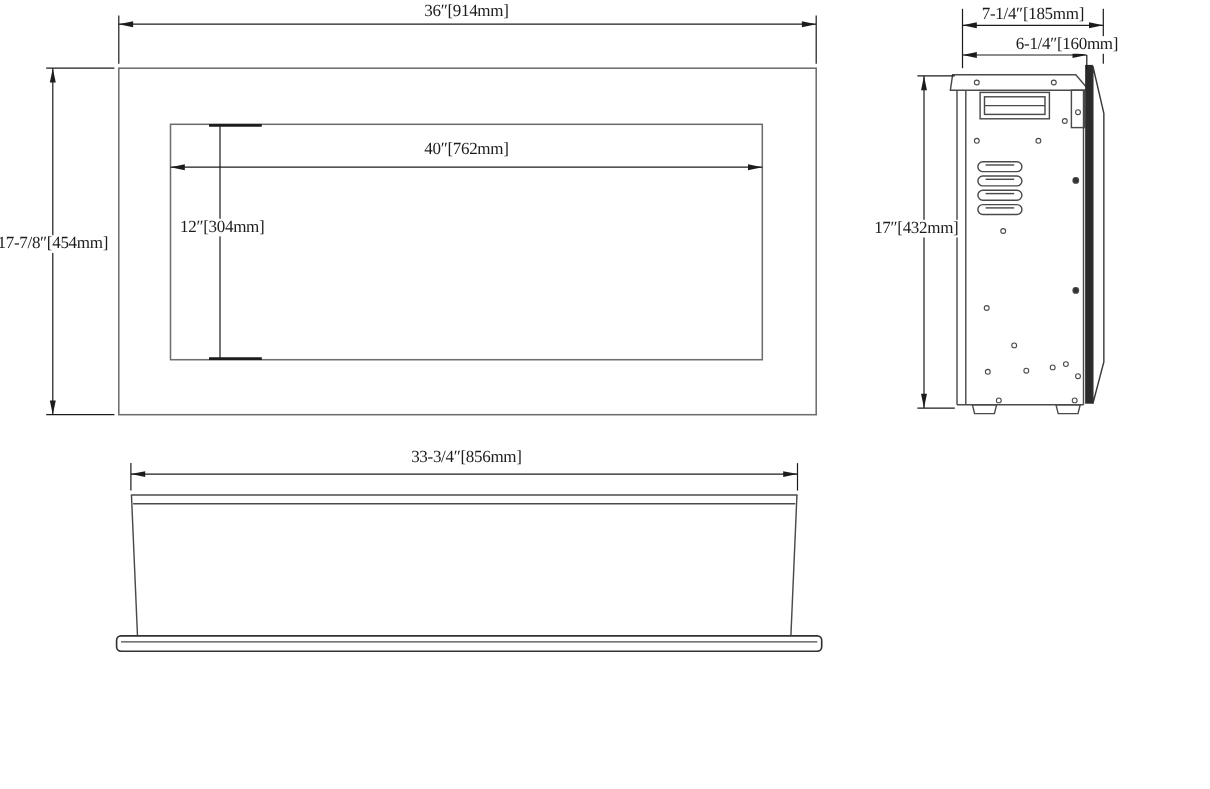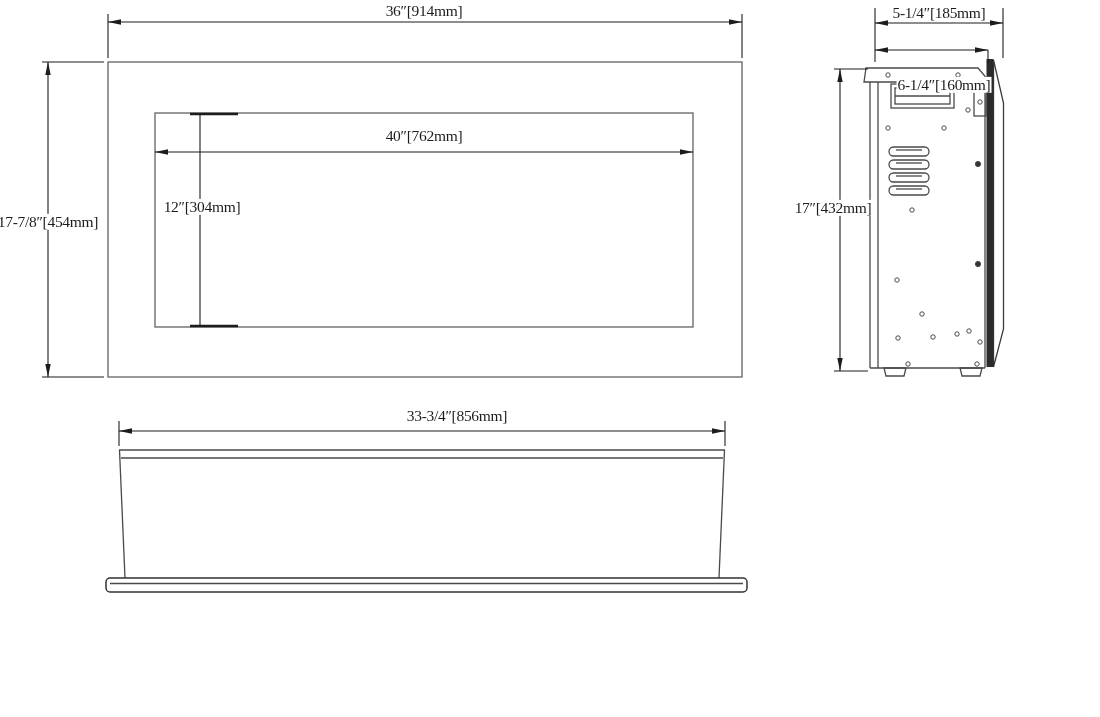--- a/index.html
+++ b/index.html
@@ -162,21 +162,21 @@
   </svg>
 
   <span class="dim-label" style="left:424px; top:11px;">36″[914mm]</span>
 
   <span class="dim-label" style="left:48px; top:222px;">17-7/8″[454mm]</span>
 
   <span class="dim-label" style="left:424px; top:136px;">40″[762mm]</span>
 
   <span class="dim-label" style="left:202px; top:207px;">12″[304mm]</span>
 
-  <span class="dim-label" style="left:939px; top:13px;">5-1/4″[185mm]</span>
+  <span class="dim-label" style="left:939px; top:13px;">7-1/4″[185mm]</span>
 
-  <span class="dim-label" style="left:944px; top:41px;margin-top:44px;">6-1/4″[160mm]</span>
+  <span class="dim-label" style="left:970px; top:41px;">6-1/4″[160mm]</span>
 
   <span class="dim-label" style="left:833px; top:208px;">17″[432mm]</span>
 
-  <span class="dim-label" style="left:424px; top:416px;margin-left:33px;">33-3/4″[856mm]</span>
+  <span class="dim-label" style="left:424px; top:416px;">33-3/4″[856mm]</span>
 
 </div>
 
 </body></html>

